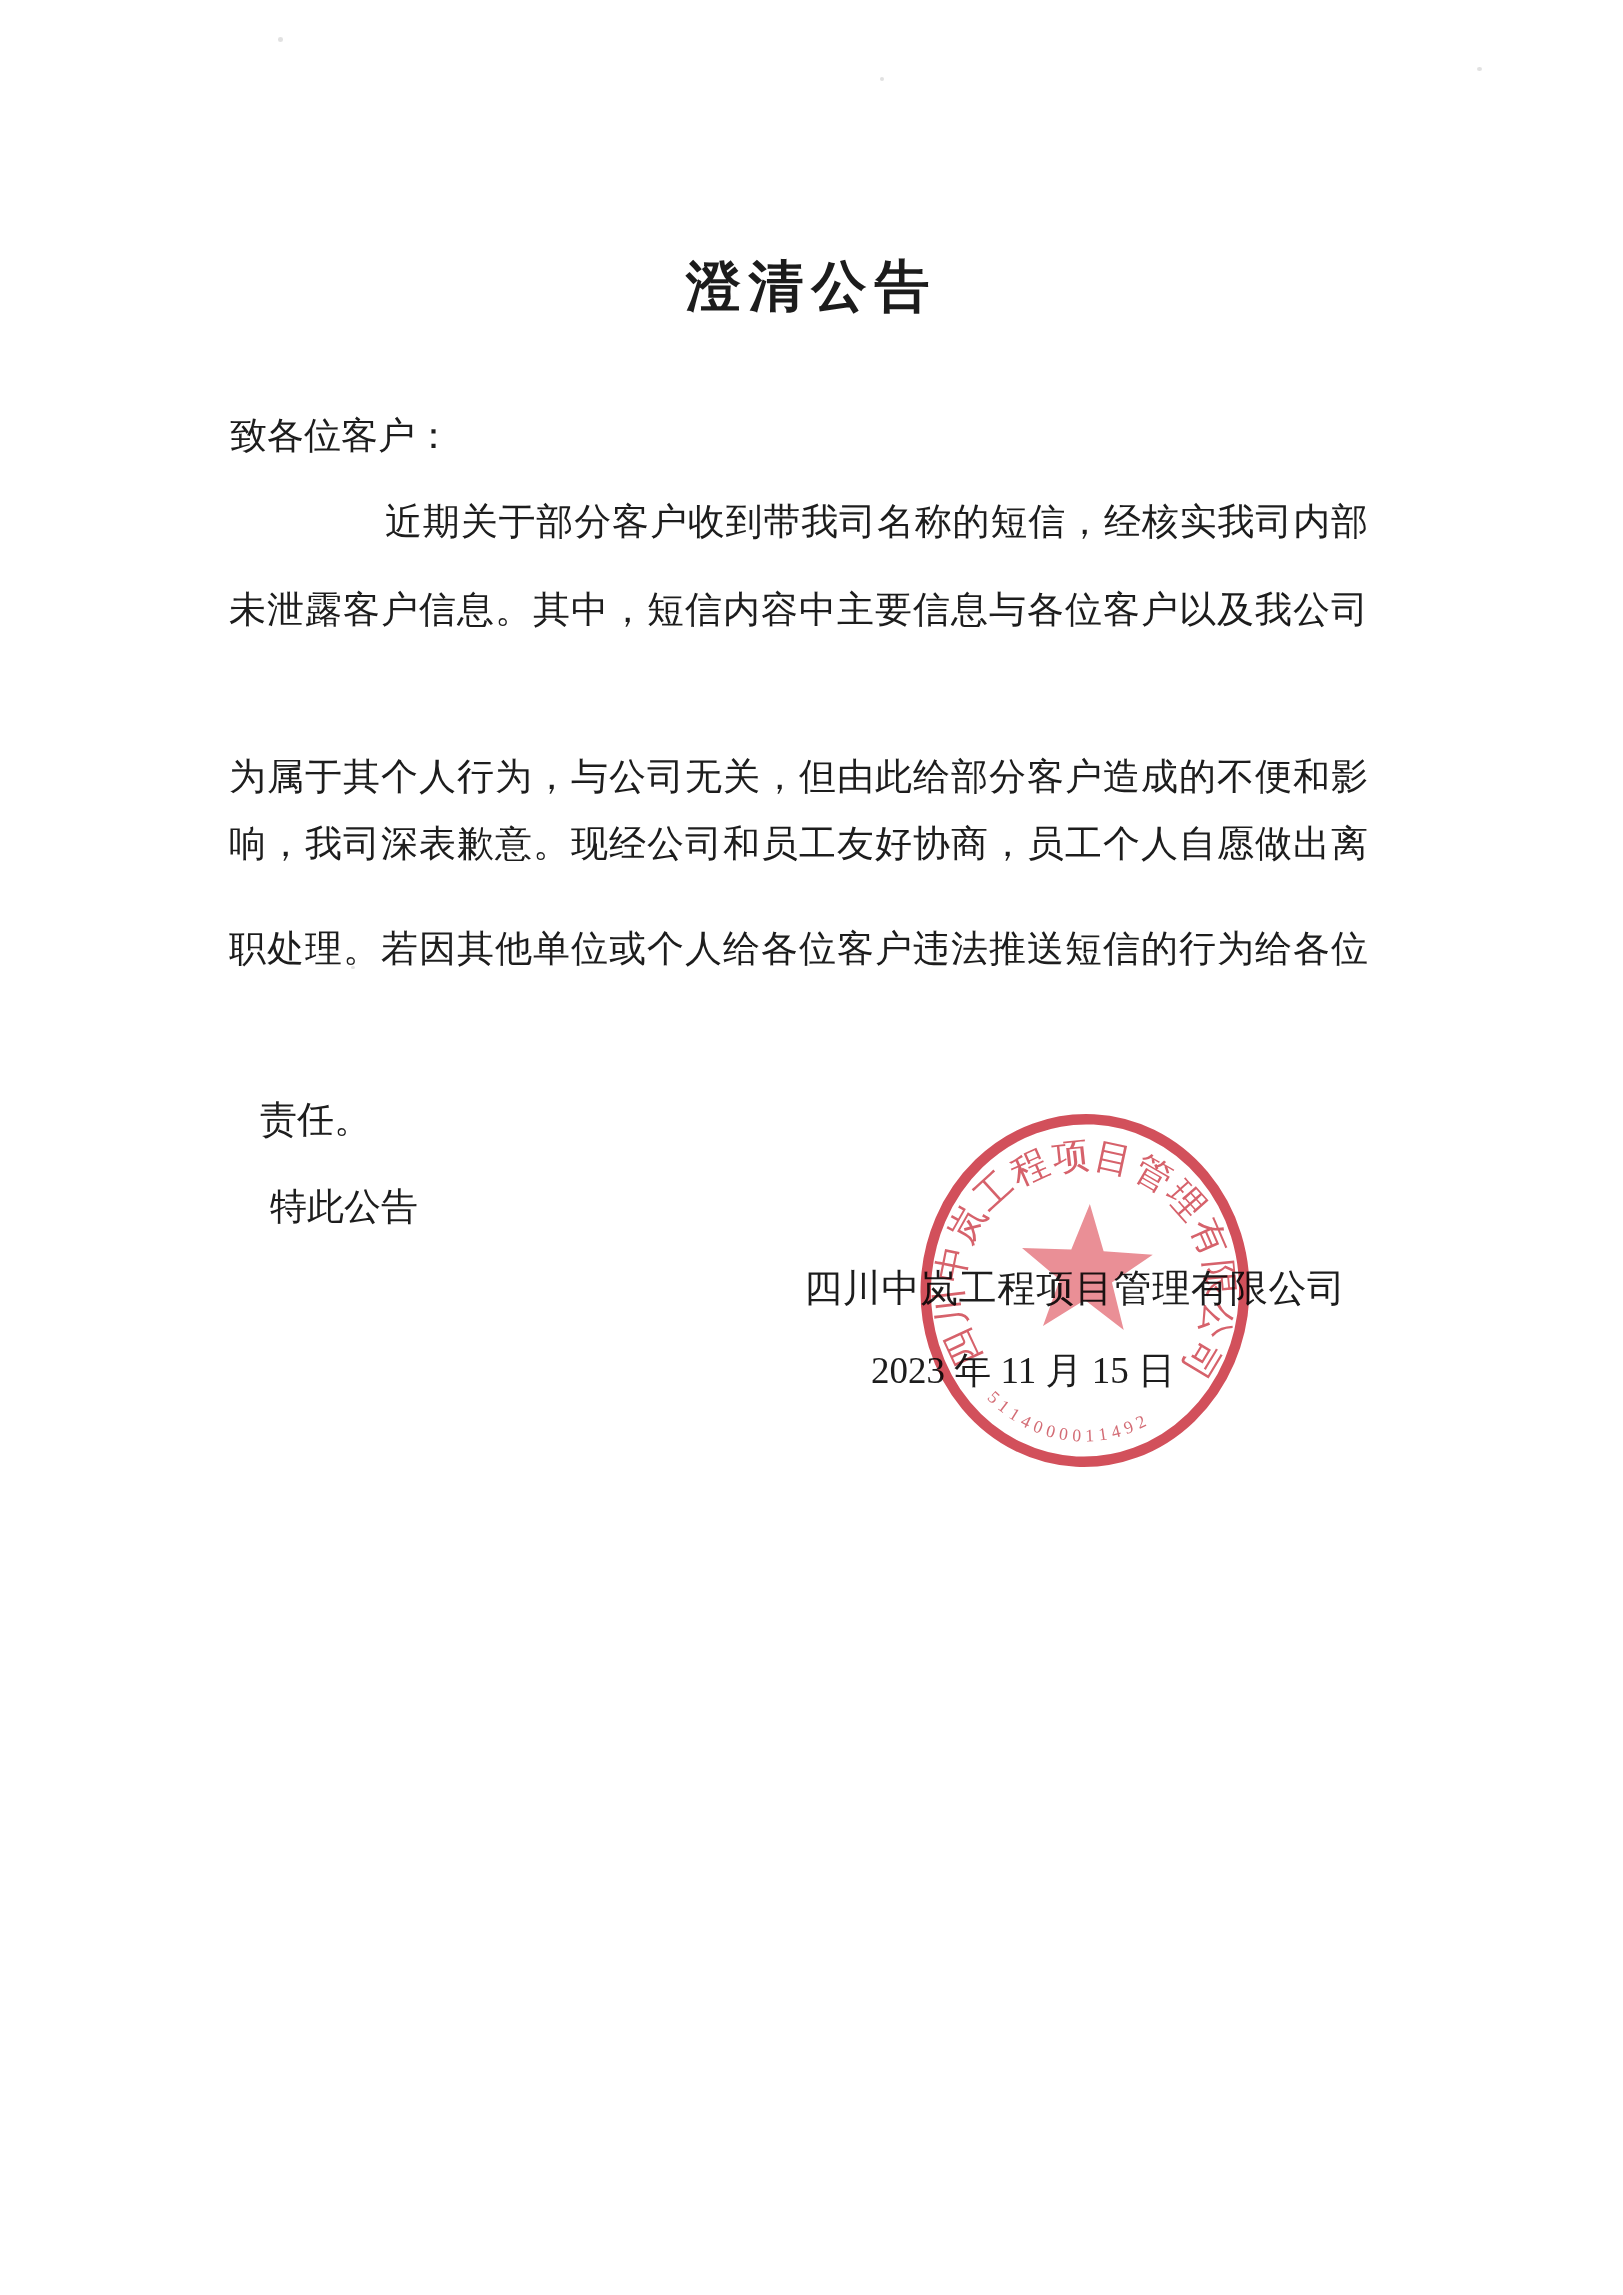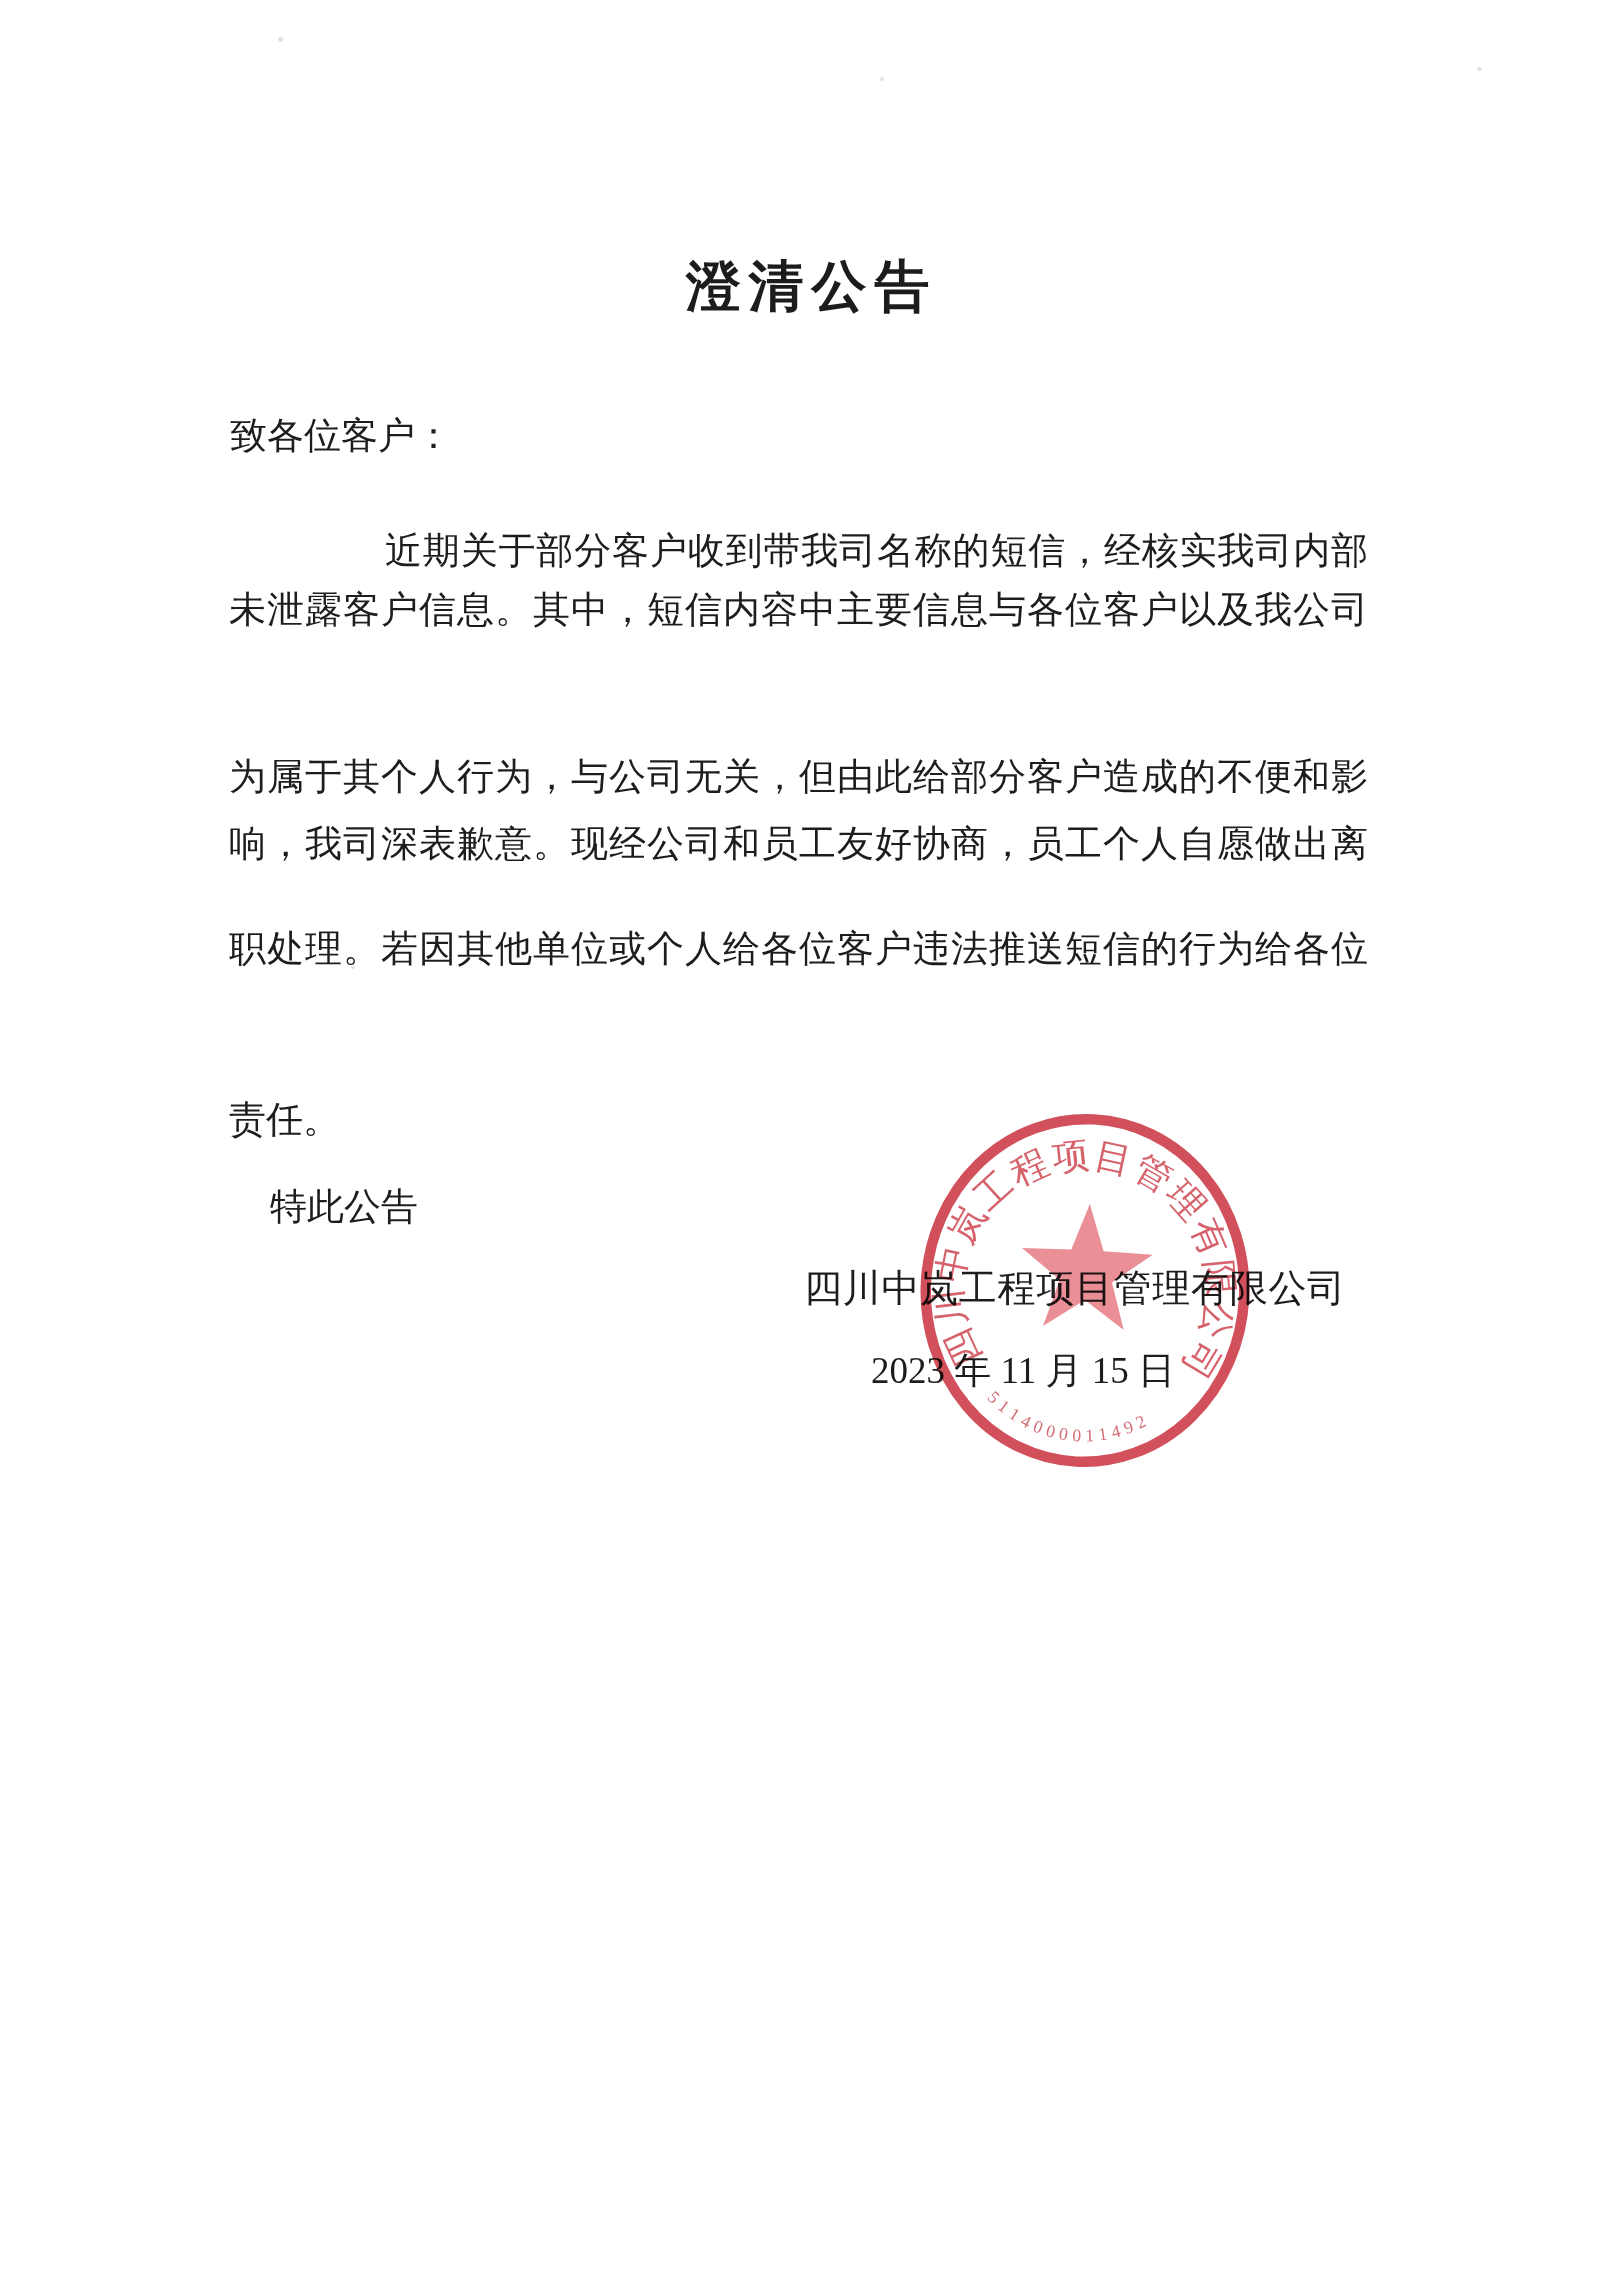--- a/index.html
+++ b/index.html
@@ -45,22 +45,23 @@
     text-align: justify;
     text-align-last: justify;
     line-height: 1.18;
   }
   .body-line.indent-first {
     left: 385px;
     width: 983px;
   }
   .body-line.last-line {
     text-align-last: left;
+    margin-left: 31px;
   }
-  .bl-0 { top: 529px; }
+  .bl-0 { top: 503px; font-family: Liberation Mono, monospace; }
   .bl-1 { top: 588px; }
   .bl-2 { top: 673px; }
   .bl-3 { top: 758px; font-family: Liberation Mono, monospace; }
   .bl-4 { top: 822px; }
   .bl-5 { top: 927px; }
   .bl-6 { top: 1013px; }
   .bl-7 { top: 1098px; }
   .closing {
     position: absolute;
     top: 1182px;

